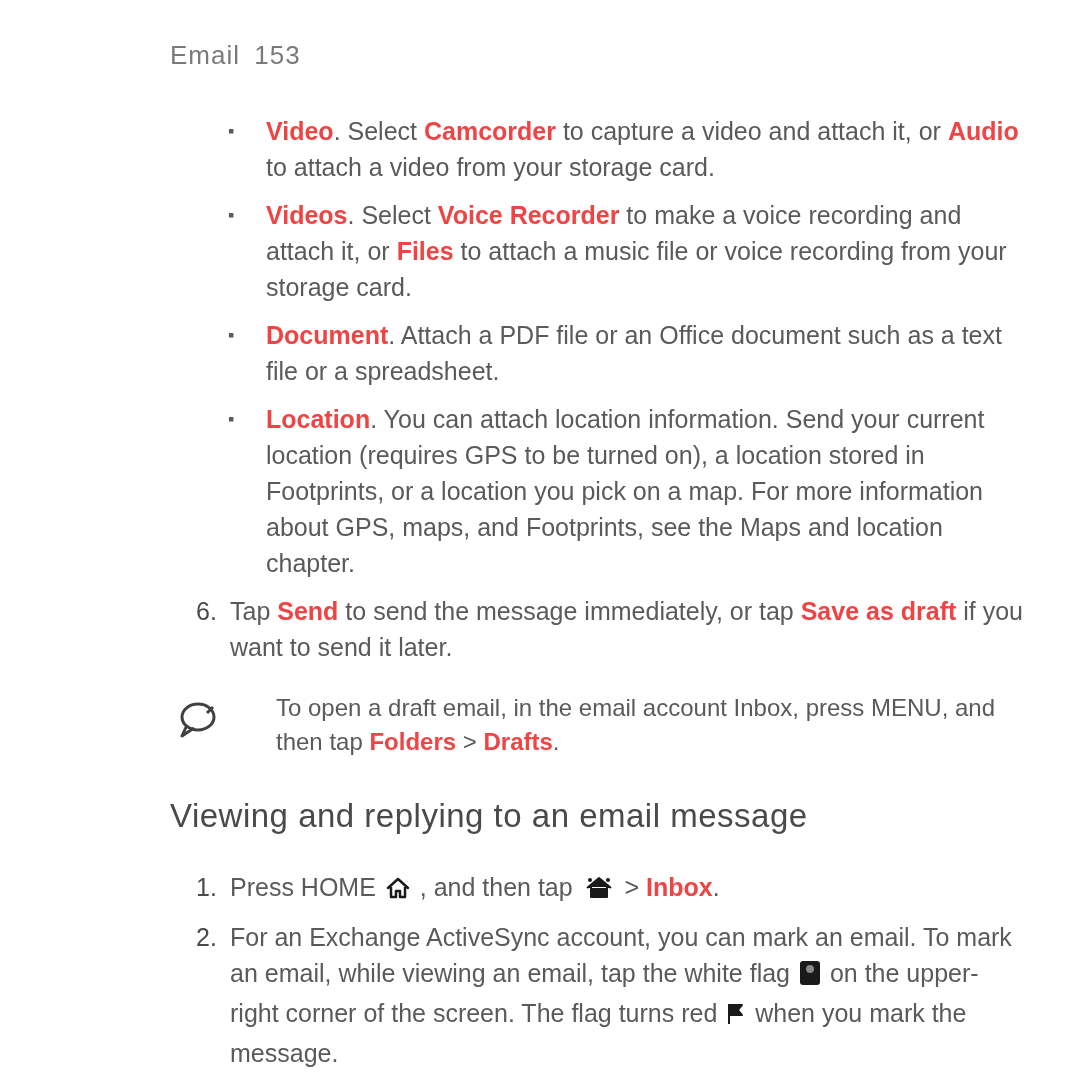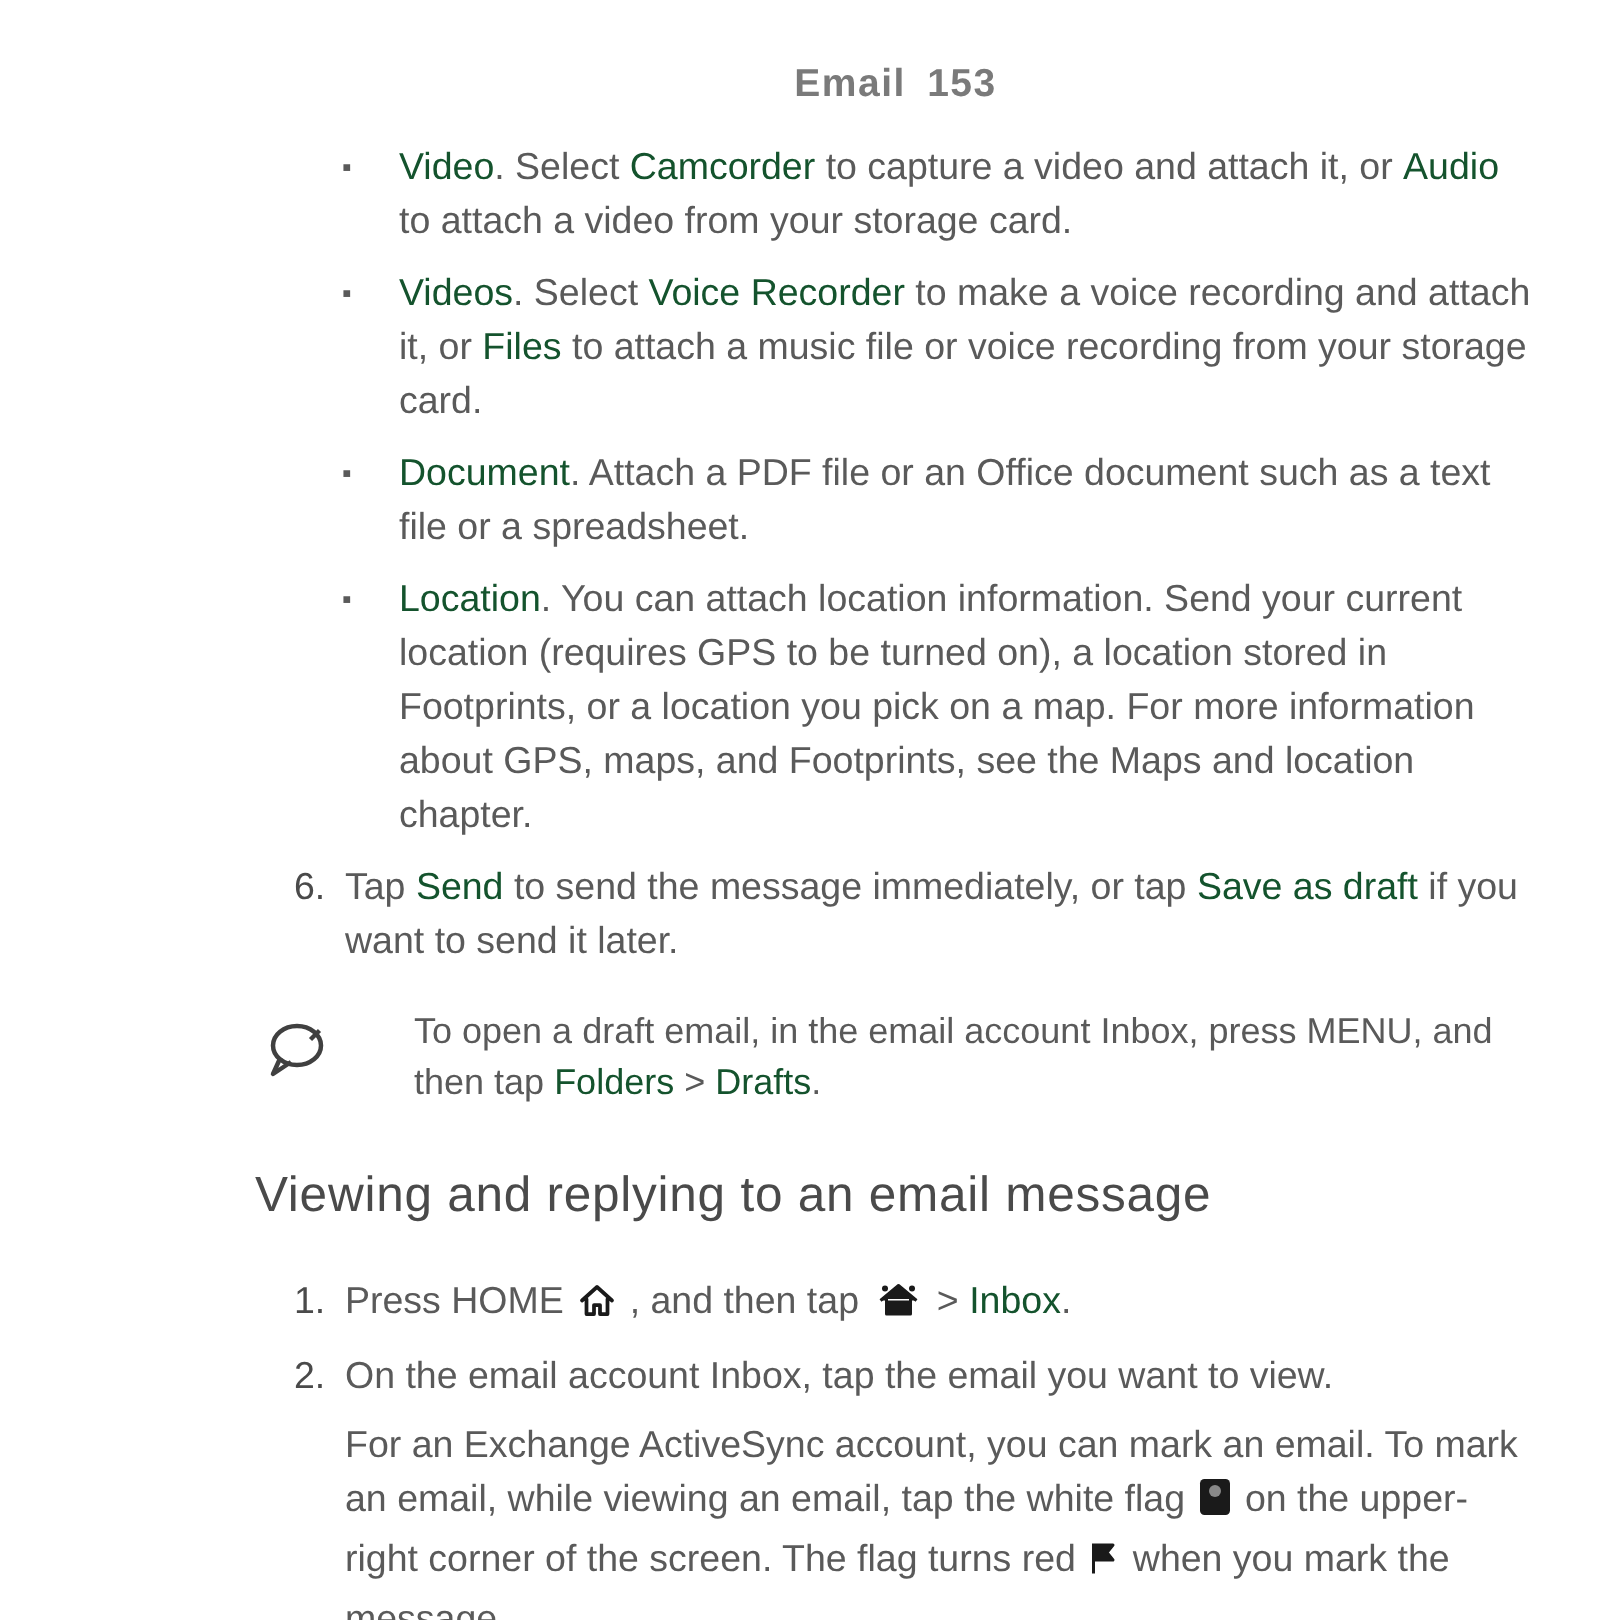--- a/index.html
+++ b/index.html
@@ -13,26 +13,26 @@
     font-weight: 300;
   }
   .page {
     box-sizing: border-box;
     width: 1080px;
     height: 1080px;
     padding: 40px 56px 40px 170px;
     position: relative;
   }
   .header-line {
-    text-align: center;
+    text-align: left;
     font-size: 26px;
     color: #7a7a7a;
     letter-spacing: 1px;
-    margin-bottom: 22px;
-    font-weight: 700;
+    margin-bottom: 42px;
+    font-weight: 400;
   }
   .header-line .sec { margin-right: 6px; }
   .header-line .pg { }
   ul.bullets {
     list-style: none;
     margin: 0;
     padding: 0 0 0 96px;
   }
   ul.bullets > li {
     position: relative;
@@ -41,21 +41,21 @@
     margin-bottom: 12px;
   }
   ul.bullets > li::before {
     content: "▪";
     position: absolute;
     left: -38px;
     top: 0;
     font-size: 18px;
     color: #5a5a5a;
   }
-  .bold { color: #14532d; font-weight: 400; }
+  .bold { color: #ef4444; font-weight: 700; }
   ol.steps {
     list-style: none;
     margin: 6px 0 0 0;
     padding: 0 0 0 60px;
     counter-reset: none;
   }
   ol.steps > li {
     position: relative;
     font-size: 25px;
     line-height: 36px;
@@ -168,21 +168,20 @@
           <path d="M5 14 L17 4 L29 14 M9 13 V23 H25 V13" fill="#1a1a1a" stroke="#1a1a1a" stroke-width="2" stroke-linejoin="round"></path>
           <circle cx="8" cy="6" r="2" fill="#1a1a1a"></circle>
           <circle cx="26" cy="6" r="2" fill="#1a1a1a"></circle>
         </svg>
       </span>
       <span> &gt; </span><span class="bold">Inbox</span><span>.</span>
     </li>
 
     <li>
       <span class="num">2.</span>
-      <span>On the email account Inbox, tap the email you want to view.</span>
       <div class="subpara">
         <span>For an Exchange ActiveSync account, you can mark an email. To mark an email, while viewing an email, tap the white flag </span>
         <span class="inline-icon">
           <svg width="22" height="26" viewBox="0 0 22 26">
             <rect x="1" y="1" width="20" height="24" rx="3" fill="#1a1a1a"></rect>
             <circle cx="11" cy="9" r="4" fill="#888"></circle>
           </svg>
         </span>
         <span> on the upper-right corner of the screen. The flag turns red </span>
         <span class="inline-icon">

